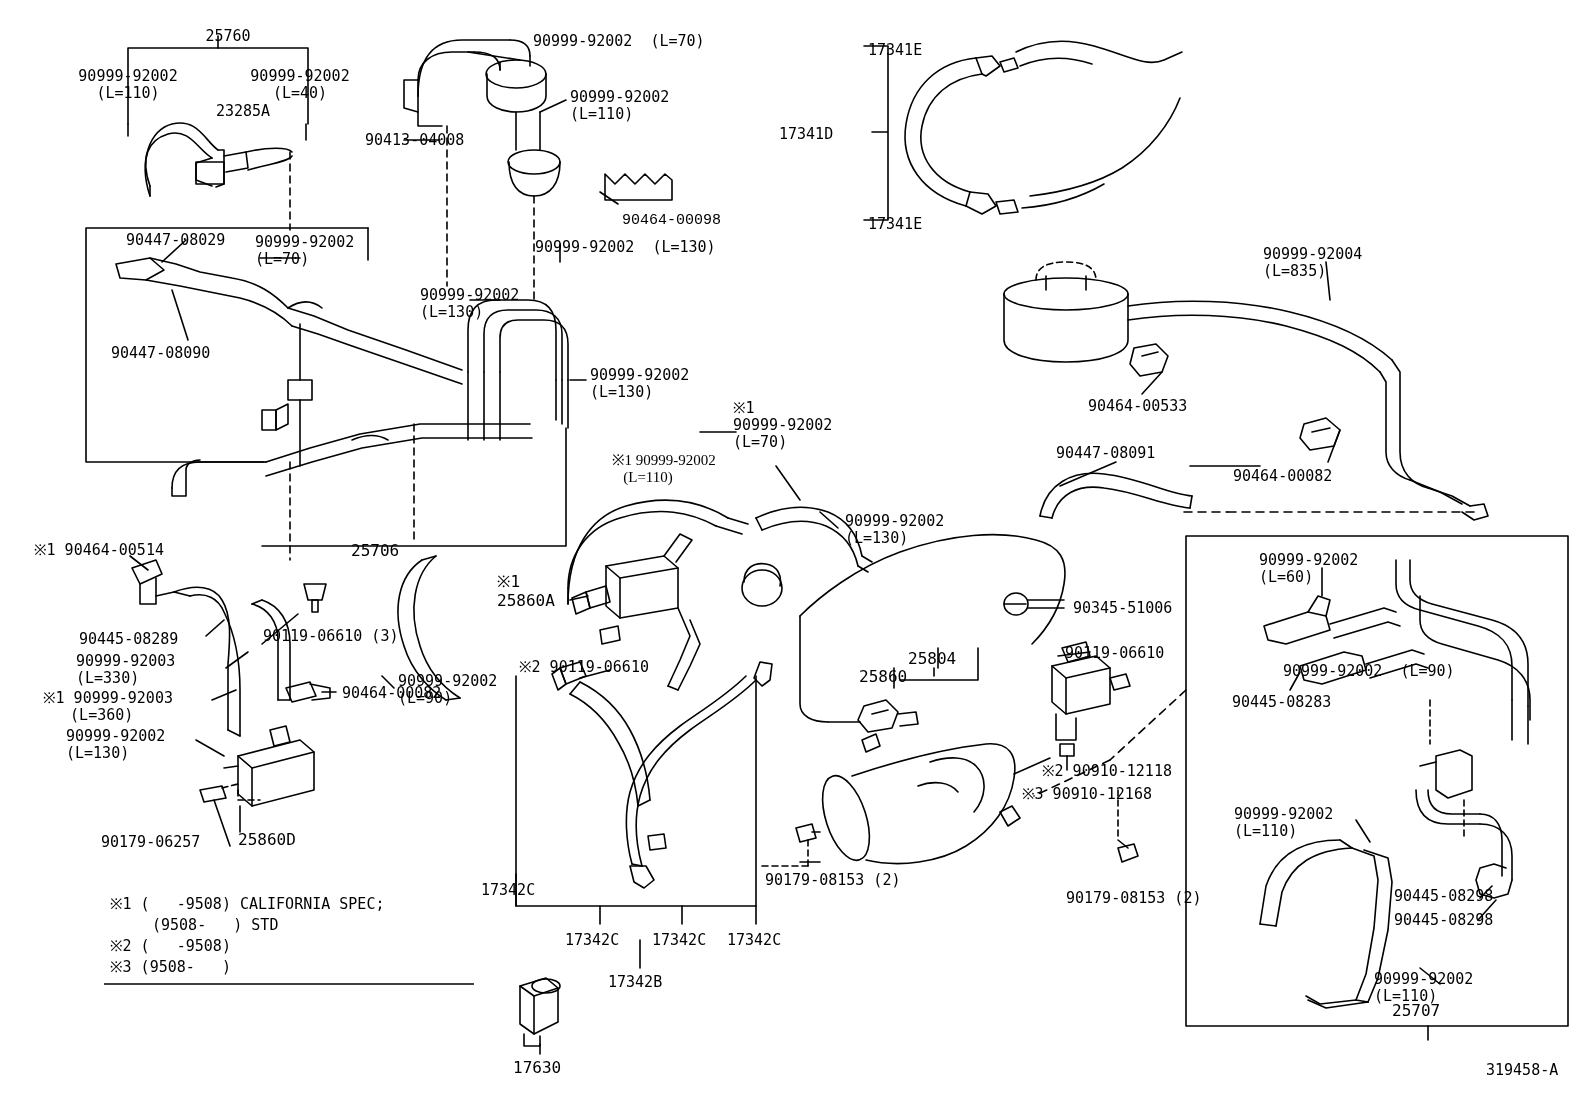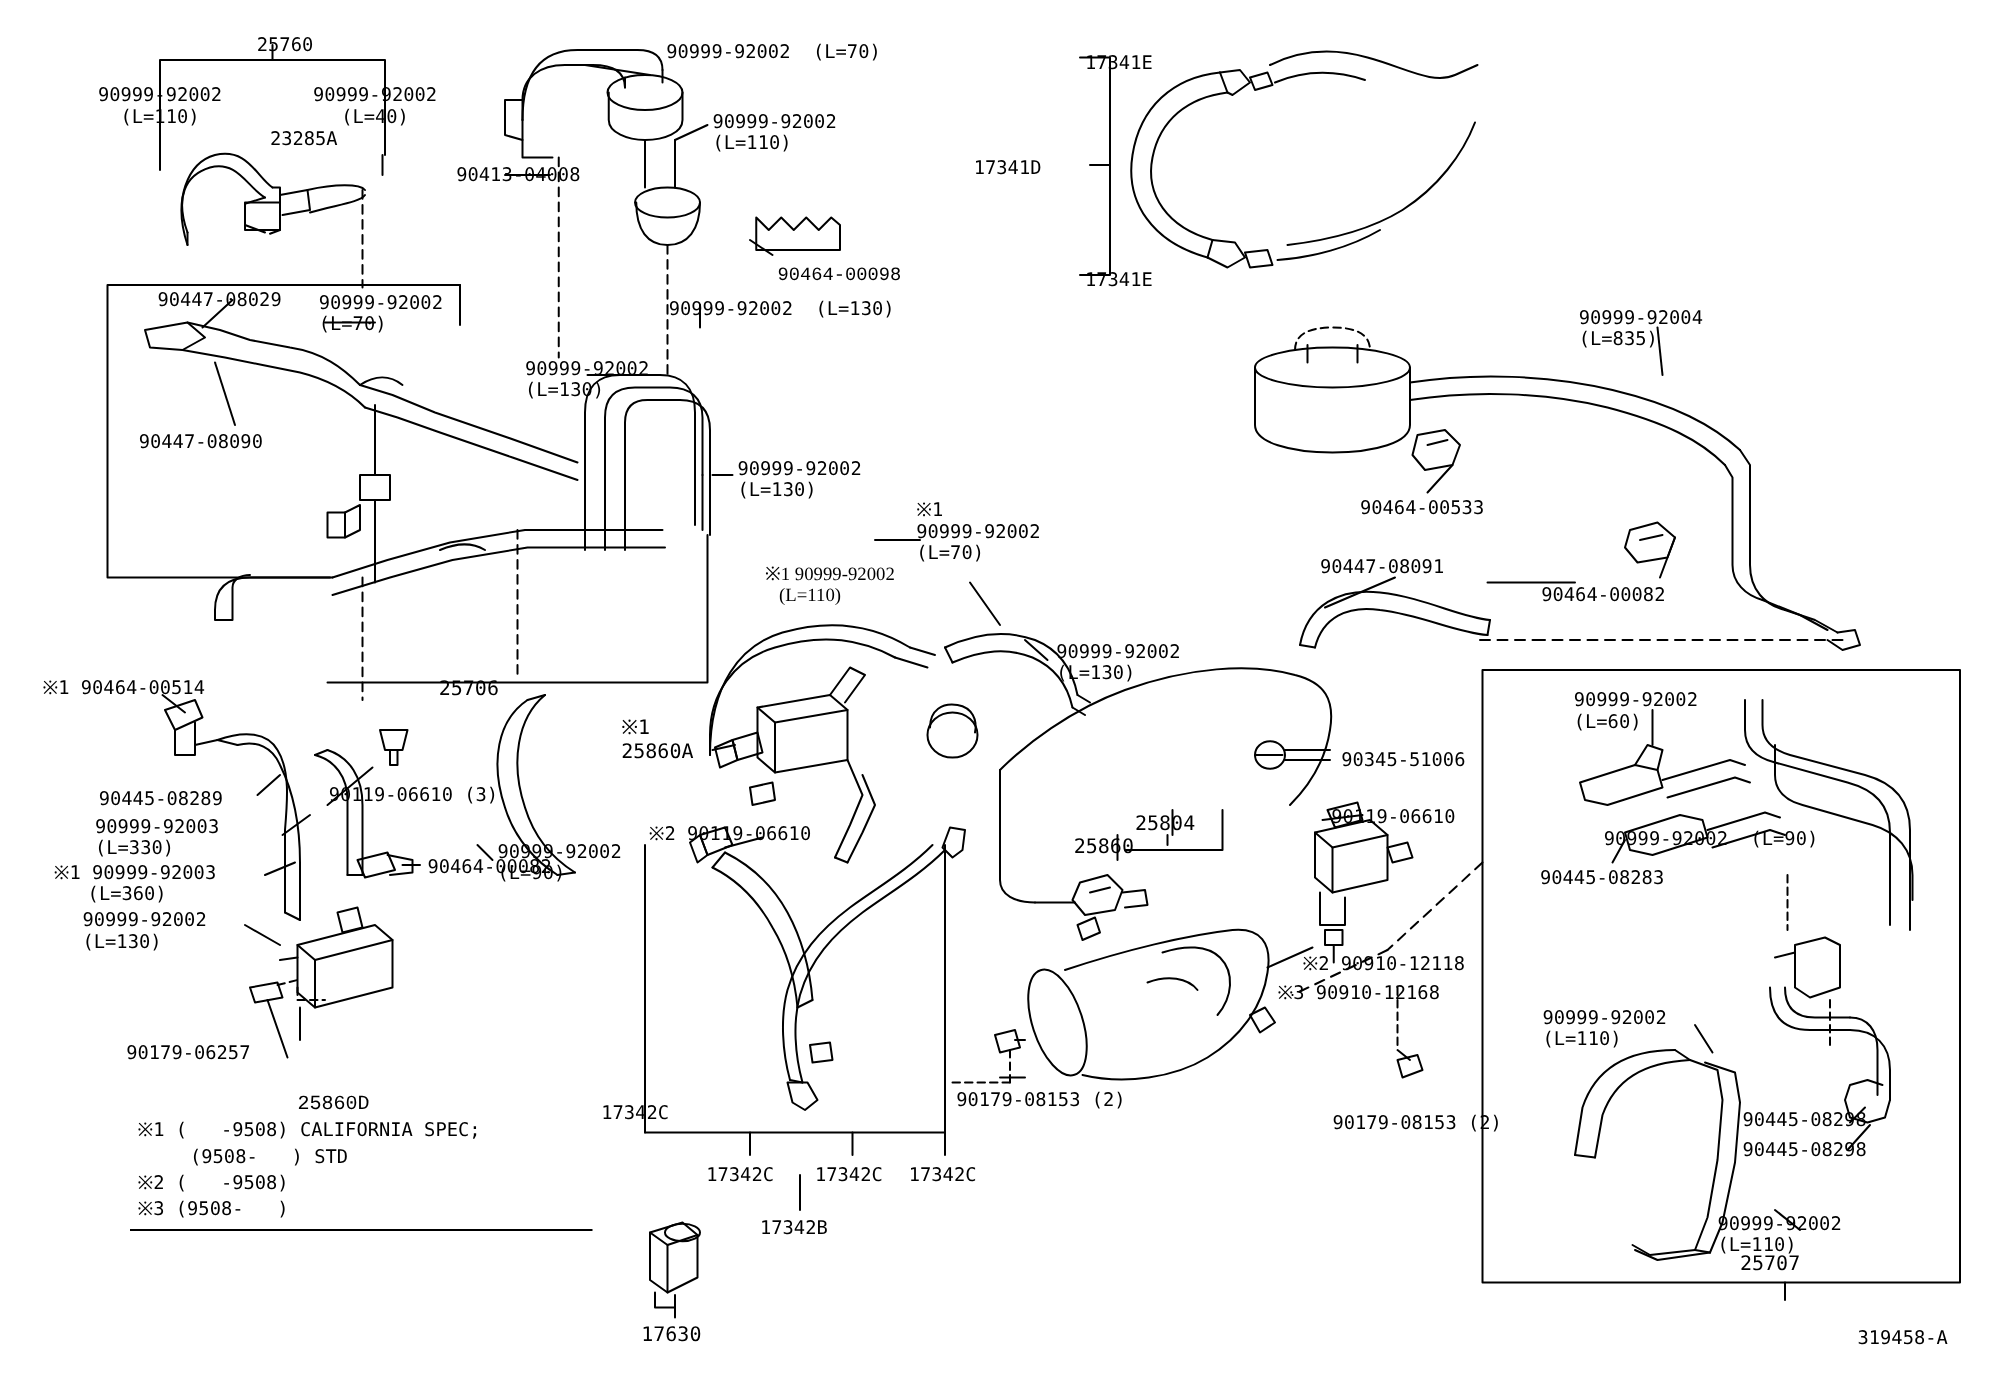--- a/index.html
+++ b/index.html
@@ -412,21 +412,21 @@
 (L=330)</div>
   <div class="lbl" style="left:43px; top:690px;">※1 90999-92003
    (L=360)</div>
   <div class="lbl" style="left:66px; top:728px;">90999-92002
 (L=130)</div>
   <div class="lbl" style="left:263px; top:628px;">90119-06610 (3)</div>
   <div class="lbl" style="left:342px; top:685px;">90464-00082</div>
   <div class="lbl" style="left:398px; top:673px;">90999-92002
 (L=90)</div>
   <div class="lbl" style="left:101px; top:834px;">90179-06257</div>
-  <div class="lbl big" style="left:238px; top:874px;font-family:Liberation Mono, monospace;">25860D</div>
+  <div class="lbl big" style="left:238px; top:830px;">25860D</div>
   <div class="lbl" style="left:733px; top:400px;">※1
 90999-92002
 (L=70)</div>
   <div class="lbl" style="left:612px; top:452px;font-family:Liberation Serif, serif;">※1 90999-92002
    (L=110)</div>
   <div class="lbl" style="left:845px; top:513px;">90999-92002
 (L=130)</div>
   <div class="lbl big" style="left:497px; top:572px;">※1
 25860A</div>
   <div class="lbl" style="left:519px; top:659px;">※2 90119-06610</div>

